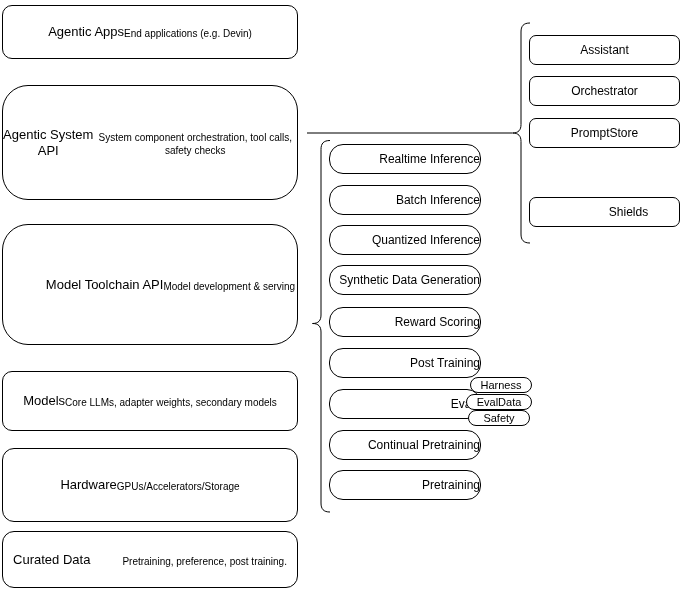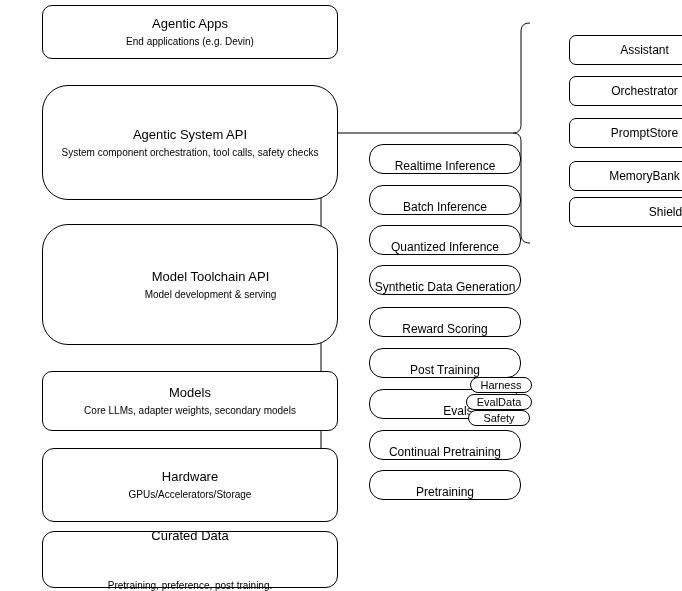--- a/index.html
+++ b/index.html
@@ -26,26 +26,25 @@
     height: 591px;
     z-index: 1;
     pointer-events: none;
   }
   .node {
     position: absolute;
     background: #ffffff;
     border: 1px solid #000000;
     box-sizing: border-box;
     display: flex;
-    flex-direction: column;
+    flex-direction: row;
     align-items: center;
     justify-content: center;
     text-align: center;
     z-index: 2;
-    margin-left: 40px;
   }
   .lbox {
     left: 2px;
     width: 296px;
   }
   .lbox .title {
     font-size: 13px;
     line-height: 16px;
   }
   .lbox .subtitle {
@@ -162,20 +161,17 @@
 
   <div class="node rbox" style="top:35px;">
     <span>Assistant</span>
   </div>
   <div class="node rbox" style="top:76px;">
     <span>Orchestrator</span>
   </div>
   <div class="node rbox" style="top:118px;">
     <span>PromptStore</span>
   </div>
-  <div class="node rbox" style="top:161px;">
-    <span>MemoryBank</span>
-  </div>
   <div class="node rbox" style="top:197px;padding-left:48px;">
     <span>Shields</span>
   </div>
 
 </div>
 
 </body></html>

